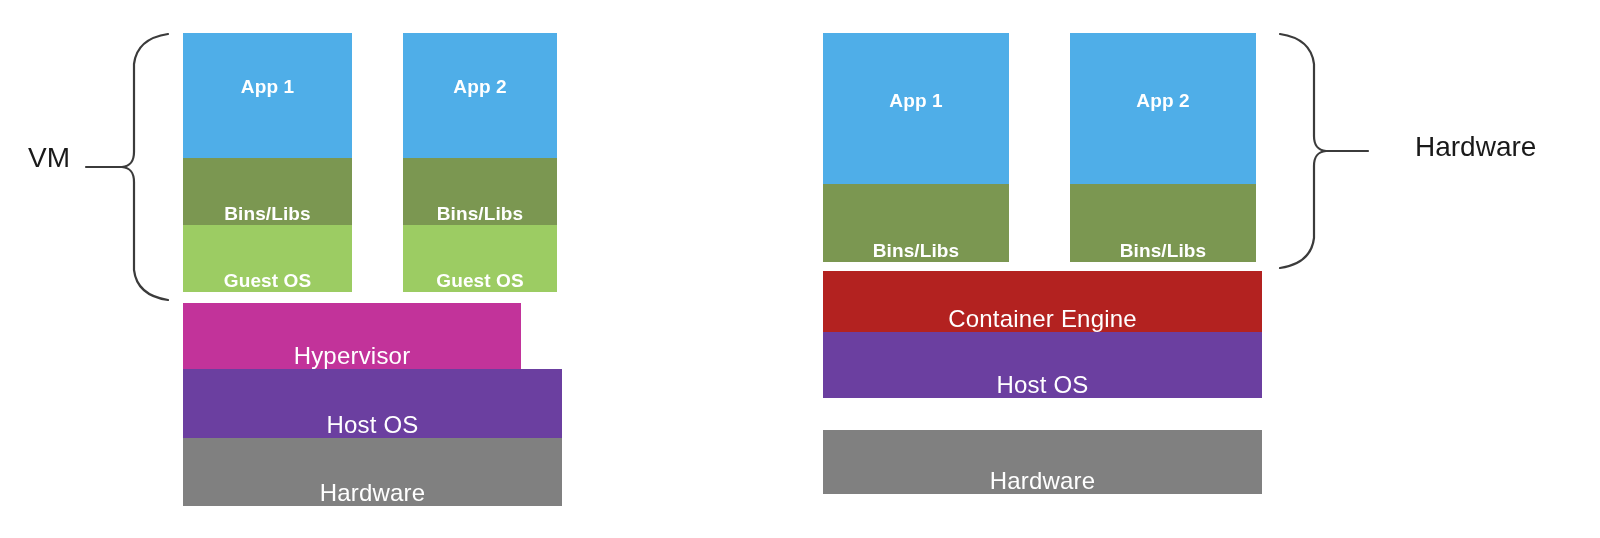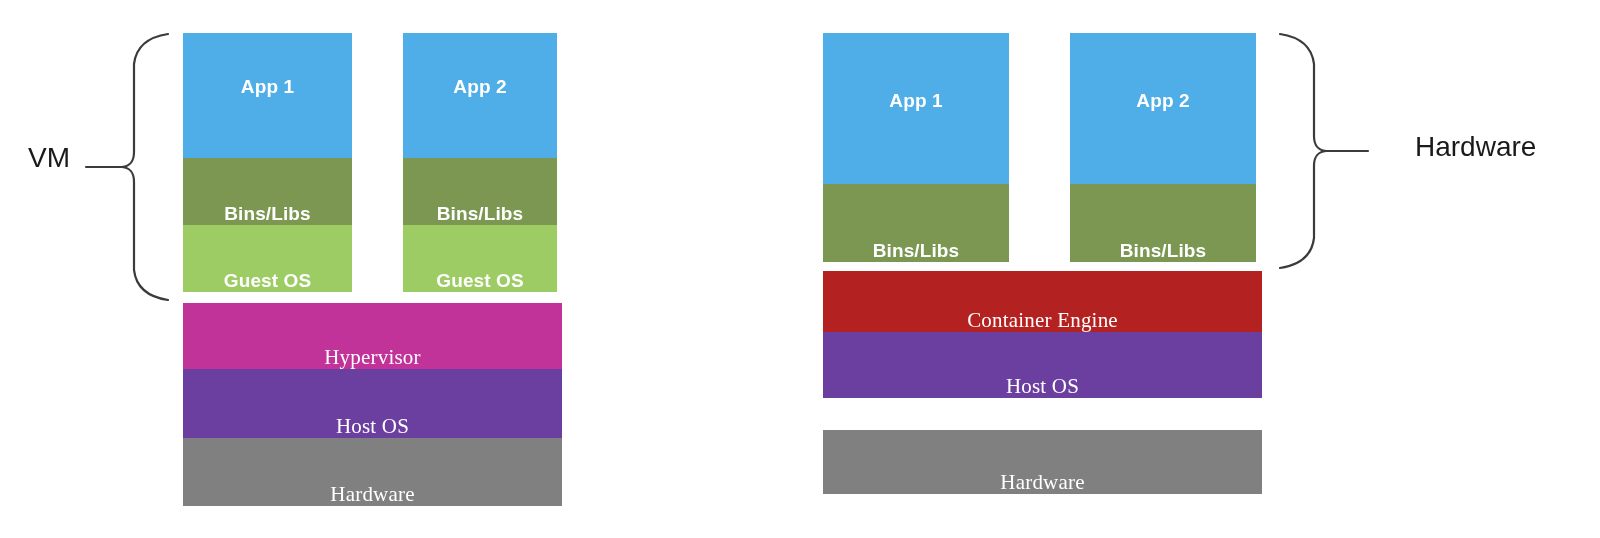--- a/index.html
+++ b/index.html
@@ -33,21 +33,21 @@
     color: #ffffff;
     text-align: center;
     line-height: 1.1;
     white-space: nowrap;
     user-select: none;
   }
 
   
   .block.bold  { font-weight: bold;  font-size: 19px; letter-spacing: .1px; }
   
-  .block.plain { font-weight: normal; font-size: 21px; letter-spacing: .2px; font-family: Liberation Serif, serif; }
+  .block.plain { font-weight: normal; font-size: 24px; letter-spacing: .2px; }
 
   
   .side-label {
     position: absolute;
     color: #1a1a1a;
     font-size: 28px;
     font-weight: normal;
     white-space: nowrap;
     user-select: none;
   }
@@ -92,21 +92,21 @@
   <div class="block bold label-top" style="left:403px; top:33px; width:154px; height:125px; background:#4FAEE8; padding-top:44px;">
     <span>App 2</span>
   </div>
   <div class="block bold" style="left:403px; top:158px; width:154px; height:67px; background:#7B9751;">
     <span>Bins/Libs</span>
   </div>
   <div class="block bold" style="left:403px; top:225px; width:154px; height:67px; background:#9CCC63;">
     <span>Guest OS</span>
   </div>
 
-  <div class="block plain" style="left:183px; top:303px; width:379px; height:66px; background:#C2339A;">
+  <div class="block plain" style="left:183px; top:303px; width:338px; height:66px; background:#C2339A;">
     <span>Hypervisor</span>
   </div>
   <div class="block plain" style="left:183px; top:369px; width:379px; height:69px; background:#6B3FA0;">
     <span>Host OS</span>
   </div>
   <div class="block plain" style="left:183px; top:438px; width:379px; height:68px; background:#808080;">
     <span>Hardware</span>
   </div>
 
   <div class="block bold label-top" style="left:823px; top:33px; width:186px; height:151px; background:#4FAEE8; padding-top:58px;">

